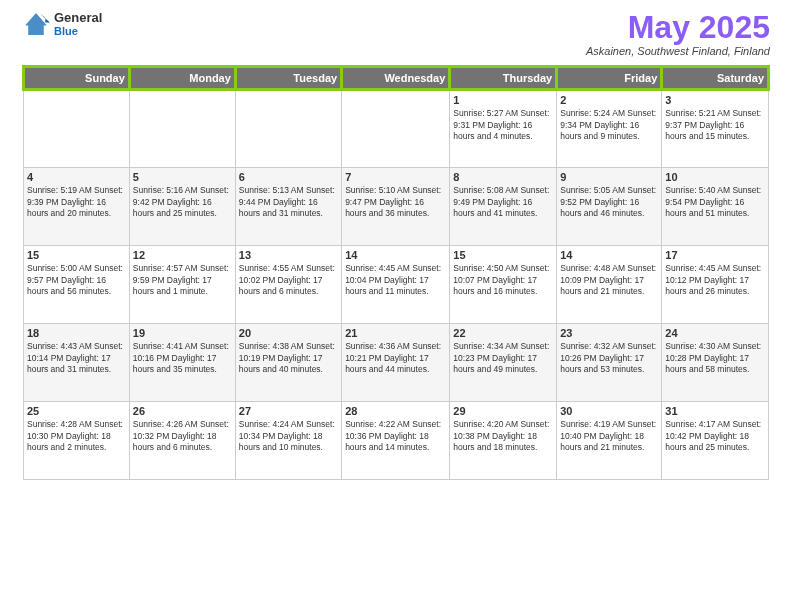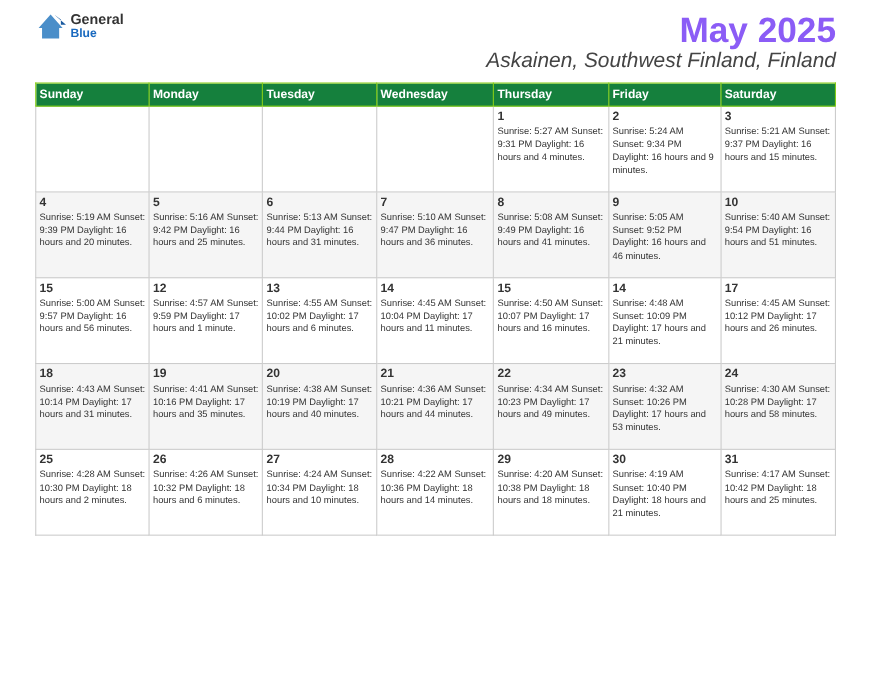--- a/index.html
+++ b/index.html
@@ -7,21 +7,21 @@
       font-family: Arial, sans-serif;
       background: #fff;
       width: 792px;
       height: 612px;
       overflow: hidden;
     }
     .page {
       width: 792px;
       height: 612px;
       background: #fff;
-      padding: 10px 32px;
+      padding: 10px 22px;
     }
     .header {
       display: flex;
       justify-content: space-between;
       align-items: flex-start;
       margin-bottom: 8px;
     }
     .logo {
       display: flex;
       align-items: center;
@@ -49,37 +49,37 @@
     .title-block {
       text-align: right;
     }
     .month-title {
       font-size: 32px;
       font-weight: bold;
       color: #8b5cf6;
       line-height: 1.1;
     }
     .subtitle {
-      font-size: 19px;
+      font-size: 11px;
       color: #444;
       font-style: italic;
     }
     .calendar {
       width: 100%;
       border-collapse: collapse;
       font-size: 9.5px;
     }
     .calendar th {
-      background: #15803d;
+      background: #737373;
       color: #fff;
       padding: 4px 3px;
-      text-align: left;
+      text-align: right;
       font-size: 11px;
       font-weight: bold;
-      border: 1px solid #84cc16;
+      border: 3px solid #84cc16;
     }
     .calendar td {
       border: 1px solid #ccc;
       vertical-align: top;
       padding: 3px 3px;
       width: 113px;
       height: 78px;
       background: #fff;
     }
     .calendar tr:nth-child(even) td {

